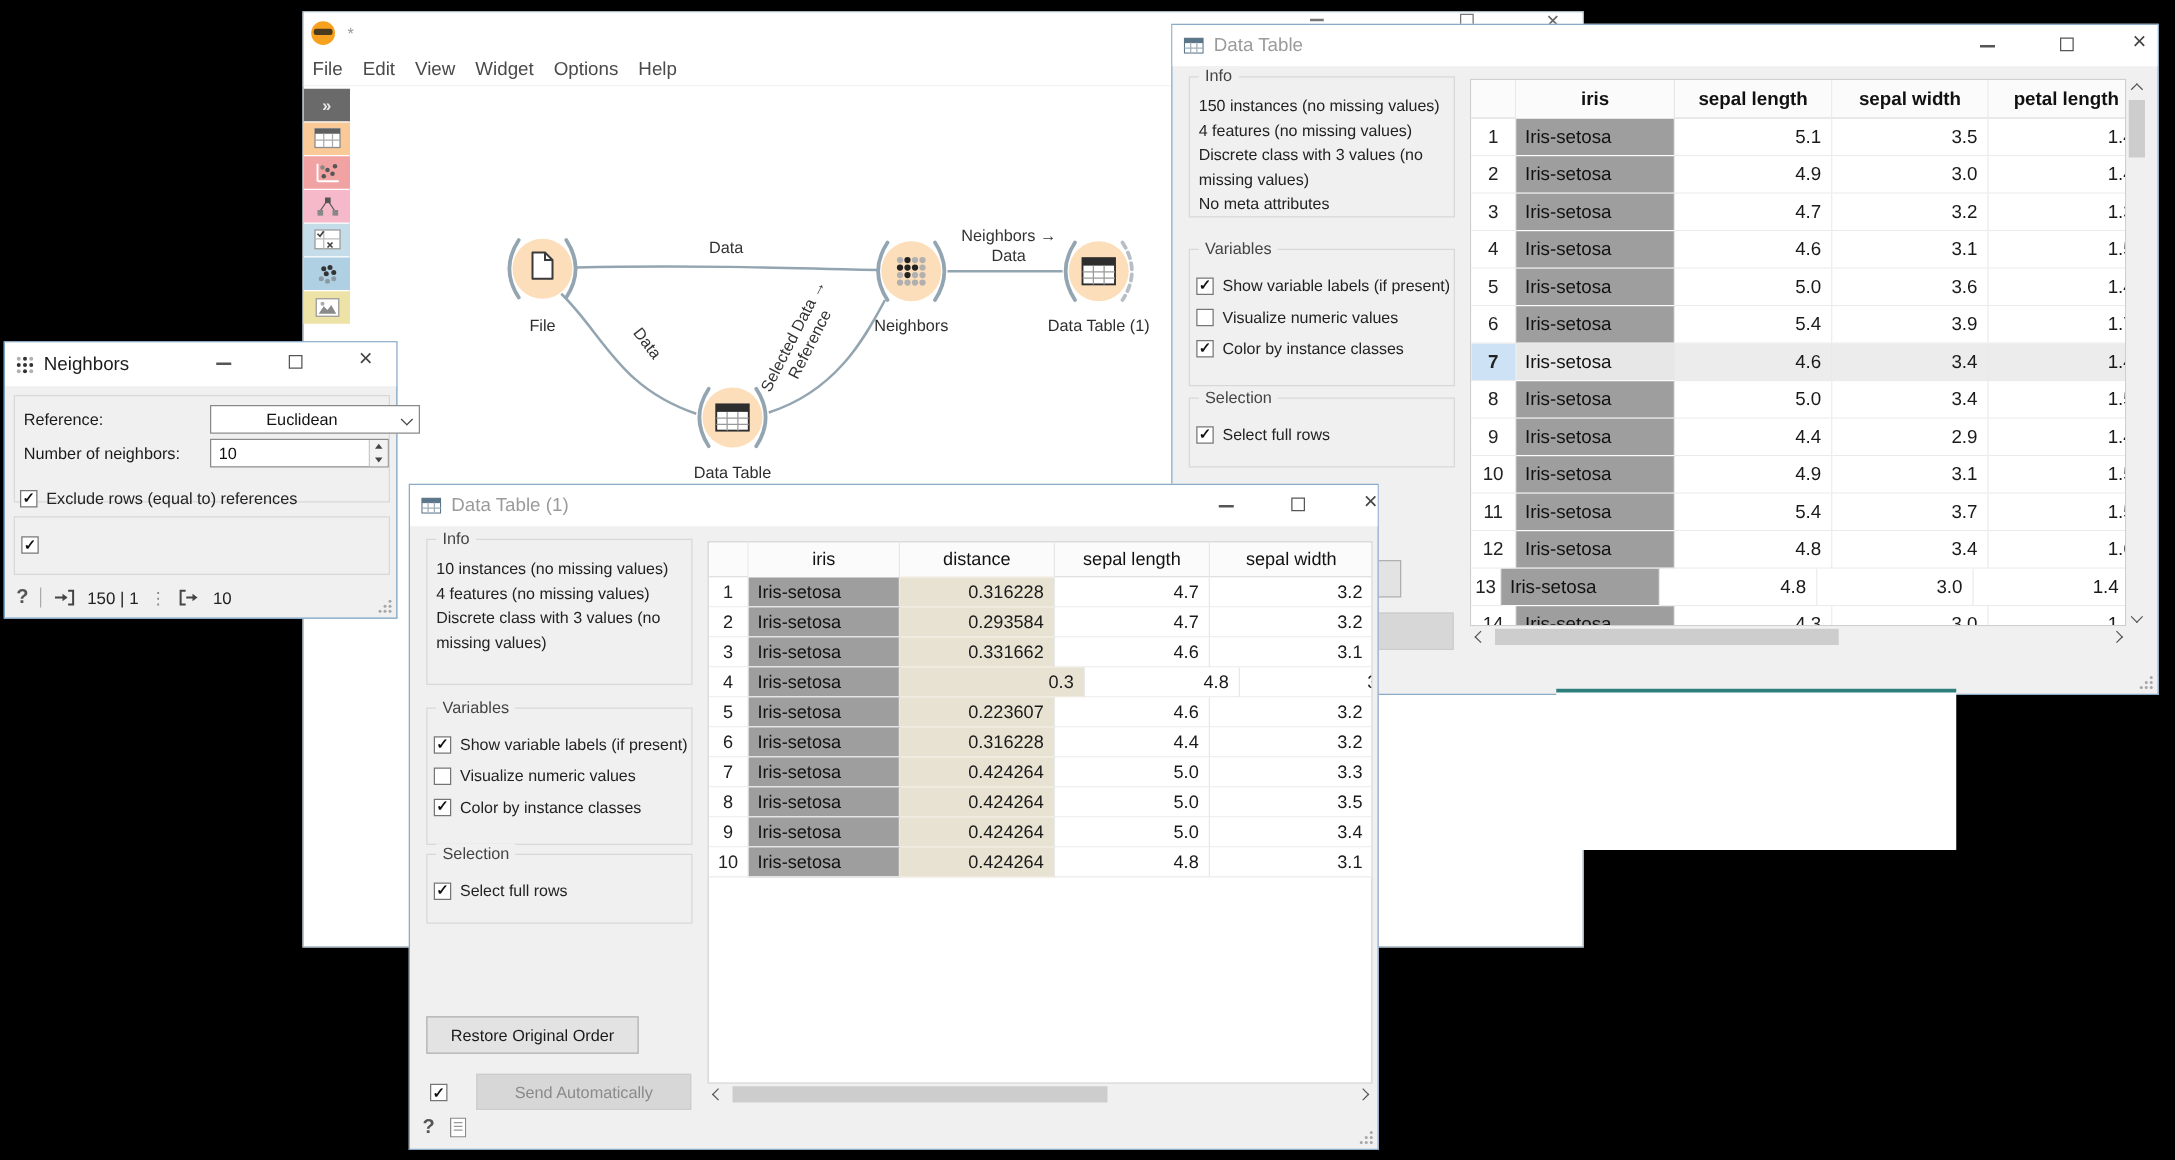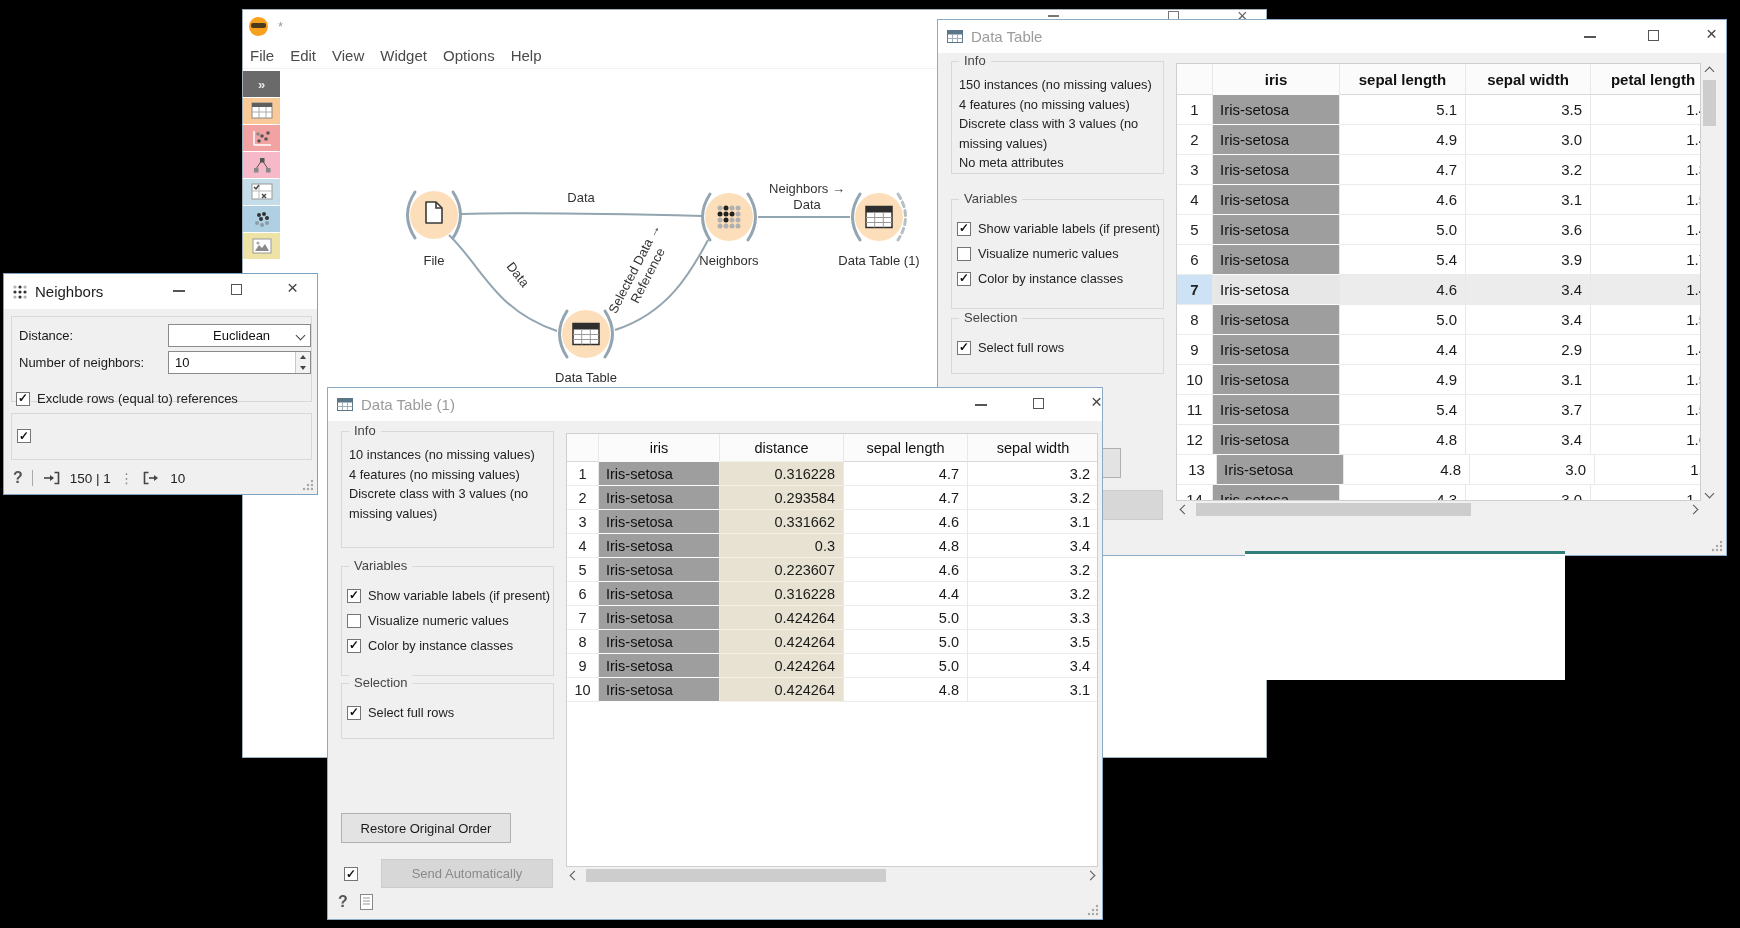--- a/index.html
+++ b/index.html
@@ -402,21 +402,21 @@
             <div class="tc c-val" style="width: 125px;">1.5</div>
           </div>
           <div class="tr" style="height: 30px;">
             <div class="tc c-num" style="width: 36px;">12</div>
             <div class="tc c-iris" style="width: 127px;">Iris-setosa</div>
             <div class="tc c-val" style="width: 126px;">4.8</div>
             <div class="tc c-val" style="width: 125px;">3.4</div>
             <div class="tc c-val" style="width: 125px;">1.6</div>
           </div>
           <div class="tr" style="height: 30px;">
-            <div class="tc c-num" style="width: 40px;">13</div>
+            <div class="tc c-num" style="width: 24px;">13</div>
             <div class="tc c-iris" style="width: 127px;">Iris-setosa</div>
             <div class="tc c-val" style="width: 126px;">4.8</div>
             <div class="tc c-val" style="width: 125px;">3.0</div>
             <div class="tc c-val" style="width: 125px;">1.4</div>
           </div>
           <div class="tr" style="height: 30px;">
             <div class="tc c-num" style="width: 36px;">14</div>
             <div class="tc c-iris" style="width: 127px;">Iris-setosa</div>
             <div class="tc c-val" style="width: 126px;">4.3</div>
             <div class="tc c-val" style="width: 125px;">3.0</div>
@@ -538,21 +538,21 @@
           <div class="tr" style="height: 24px;">
             <div class="tc c-num" style="width: 32px;">3</div>
             <div class="tc c-iris" style="width: 121px;">Iris-setosa</div>
             <div class="tc c-meta" style="width: 124px;">0.331662</div>
             <div class="tc c-val" style="width: 124px;">4.6</div>
             <div class="tc c-val" style="width: 131px;">3.1</div>
           </div>
           <div class="tr" style="height: 24px;">
             <div class="tc c-num" style="width: 32px;">4</div>
             <div class="tc c-iris" style="width: 121px;">Iris-setosa</div>
-            <div class="tc c-meta" style="width: 124px;">0.3</div>
+            <div class="tc c-meta" style="width: 148px;">0.3</div>
             <div class="tc c-val" style="width: 124px;">4.8</div>
             <div class="tc c-val" style="width: 131px;">3.4</div>
           </div>
           <div class="tr" style="height: 24px;">
             <div class="tc c-num" style="width: 32px;">5</div>
             <div class="tc c-iris" style="width: 121px;">Iris-setosa</div>
             <div class="tc c-meta" style="width: 124px;">0.223607</div>
             <div class="tc c-val" style="width: 124px;">4.6</div>
             <div class="tc c-val" style="width: 131px;">3.2</div>
           </div>
@@ -642,22 +642,22 @@
             <circle cx="7" cy="12" r="1.6"></circle>
           </g>
       </svg>
       <span class="ttl active">Neighbors</span>
       <span class="wmin" style="left:169px;"></span>
       <span class="wmax" style="left:227px;"></span>
       <span class="wclose" style="left:283px;">×</span>
     </div>
 
     <div class="grp" style="left:7px;top:42px;width:301px;height:86px;"></div>
-    <span style="position:absolute;left:15px;top:54px;font-size:13px;">Distance:</span>
-    <div class="combo" style="left:164px;top:50px;width:143px;height:23px;padding-left:44px;">
+    <span style="position:absolute;left:15px;top:54px;font-size:13px;">Reference:</span>
+    <div class="combo" style="left:164px;top:50px;width:168px;height:23px;padding-left:44px;">
       <span>Euclidean</span>
       <span class="arr"></span>
     </div>
     <span style="position:absolute;left:15px;top:81px;font-size:13px;">Number of neighbors:</span>
     <div class="spin" style="left:164px;top:77px;width:143px;height:23px;">
       <span>10</span>
       <span class="spinbtns">
           <div>
             <span class="tri-up"></span>
           </div>

